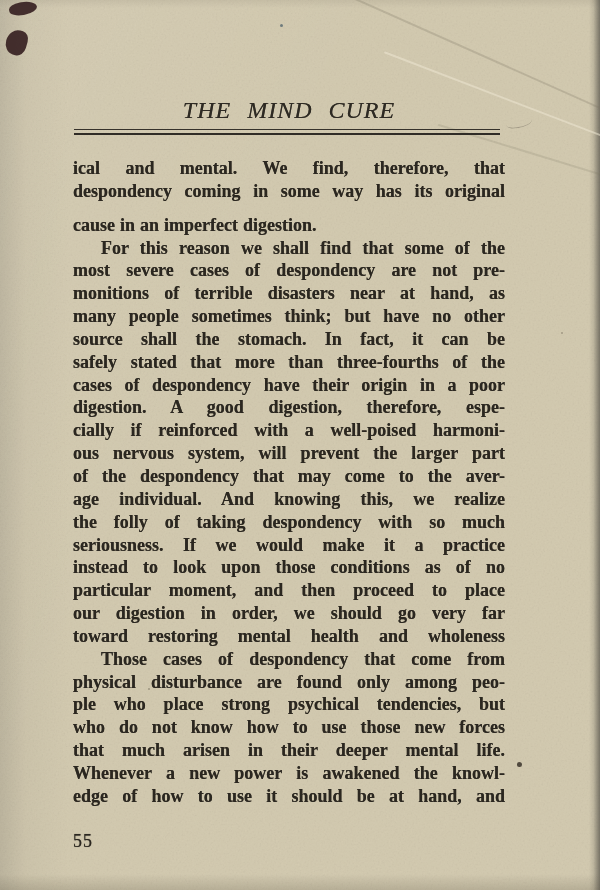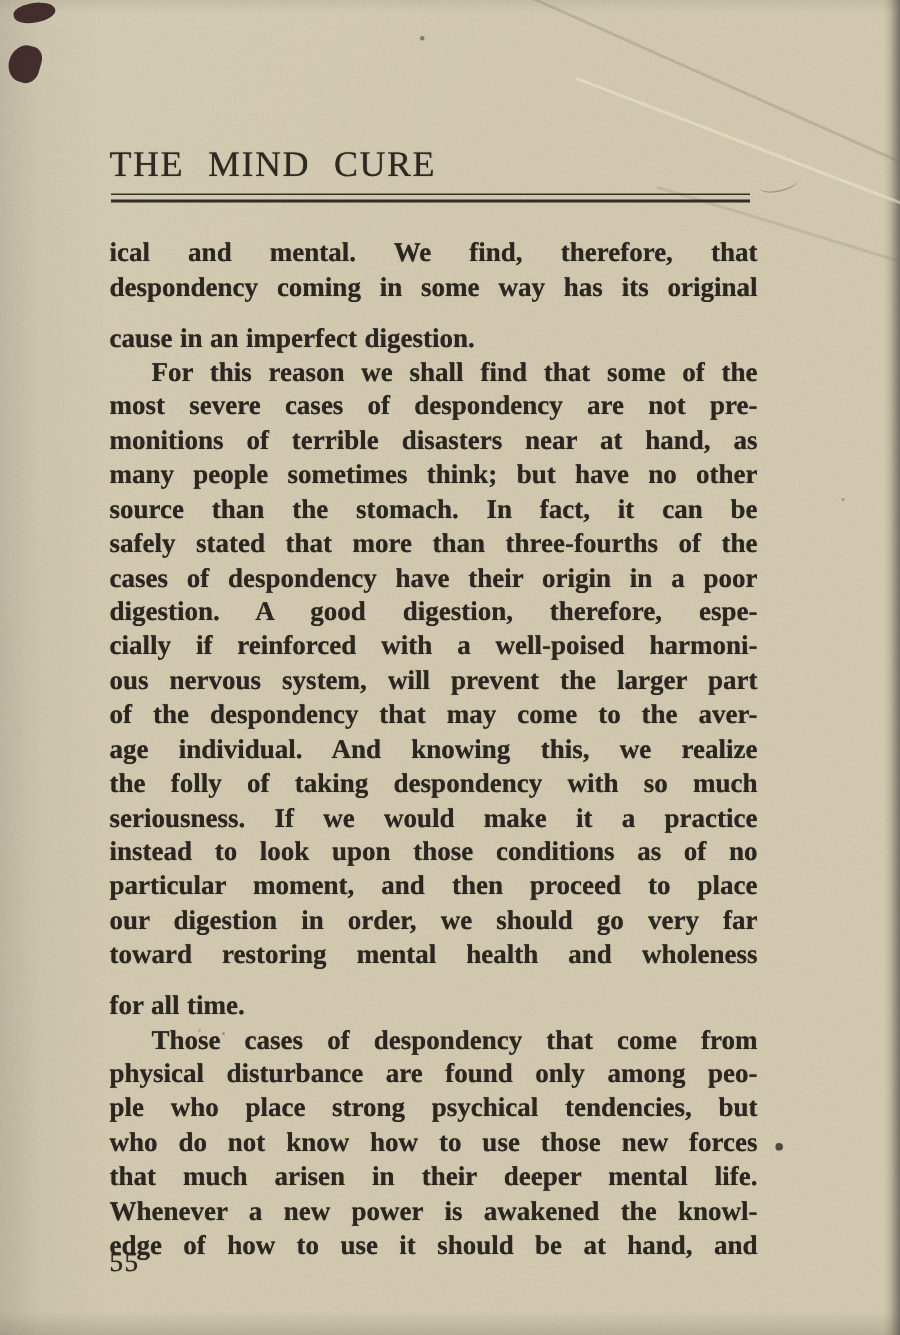--- a/index.html
+++ b/index.html
@@ -40,21 +40,21 @@
   .speck-blue { left: 280px; top: 24px; width: 3px; height: 3px; background: #56686f; opacity: .8; }
   .speck-ink  { left: 517px; top: 762px; width: 5px; height: 5px; background: #3a332a; opacity: .85; border-radius: 50% 60% 50% 45%; }
   .speck-d1 { left: 148px; top: 688px; width: 2px; height: 2px; background: rgba(105,96,80,0.5); }
   .speck-d2 { left: 561px; top: 332px; width: 2px; height: 2px; background: rgba(105,96,80,0.45); }
   .speck-d3 { left: 132px; top: 686px; width: 2px; height: 2px; background: rgba(105,96,80,0.35); }
   .pencil-arc { position: absolute; left: 506px; top: 117px; width: 26px; height: 10px;
     border-bottom: 1.2px solid rgba(92,86,74,0.4); border-radius: 0 0 60% 40%; transform: rotate(-8deg); }
   
   .title {
     position: absolute; left: 73px; top: 95px; width: 432px;
-    text-align: left; font-size: 24px; line-height: 30px;
+    text-align: center; font-style: italic; font-size: 24px; line-height: 30px;
     letter-spacing: 1px; word-spacing: 9px;
     color: #2e2a23; text-shadow: 0 0 0.6px rgba(46,42,35,0.8);
   }
   .title-rule {
     position: absolute; left: 74px; top: 129px; width: 426px; height: 3.2px;
     border-top: 1.6px solid #36322b; border-bottom: 2.6px solid #302c26;
   }
   .textblock {
     position: absolute; left: 73px; top: 157px; width: 432px;
     font-size: 18px; line-height: 22.85px;
@@ -104,35 +104,34 @@
   <div class="title-rule"></div>
 
   <div class="textblock" id="textblock">
       <div class="line j">ical and mental.  We find, therefore, that</div>
       <div class="line j">despondency coming in some way has its original</div>
       <div class="line l">cause in an imperfect digestion.</div>
       <div class="line j in">For this reason we shall find that some of the</div>
       <div class="line j">most severe cases of despondency are not pre-</div>
       <div class="line j">monitions of terrible disasters near at hand, as</div>
       <div class="line j">many people sometimes think; but have no other</div>
-      <div class="line j">source than the stomach.  In fact, it can be</div>
+      <div class="line j">source shall the stomach.  In fact, it can be</div>
       <div class="line j">safely stated that more than three-fourths of the</div>
       <div class="line j">cases of despondency have their origin in a poor</div>
       <div class="line j">digestion.  A good digestion, therefore, espe-</div>
       <div class="line j">cially if reinforced with a well-poised harmoni-</div>
       <div class="line j">ous nervous system, will prevent the larger part</div>
       <div class="line j">of the despondency that may come to the aver-</div>
       <div class="line j">age individual.  And knowing this, we realize</div>
       <div class="line j">the folly of taking despondency with so much</div>
       <div class="line j">seriousness.  If we would make it a practice</div>
       <div class="line j">instead to look upon those conditions as of no</div>
       <div class="line j">particular moment, and then proceed to place</div>
       <div class="line j">our digestion in order, we should go very far</div>
       <div class="line j">toward restoring mental health and wholeness</div>
-      <div class="line l">for all time.</div>
       <div class="line j in">Those cases of despondency that come from</div>
       <div class="line j">physical disturbance are found only among peo-</div>
       <div class="line j">ple who place strong psychical tendencies, but</div>
       <div class="line j">who do not know how to use those new forces</div>
       <div class="line j">that much arisen in their deeper mental life.</div>
       <div class="line j">Whenever a new power is awakened the knowl-</div>
       <div class="line j">edge of how to use it should be at hand, and</div>
     </div>
 
   <div class="folio">55</div>

